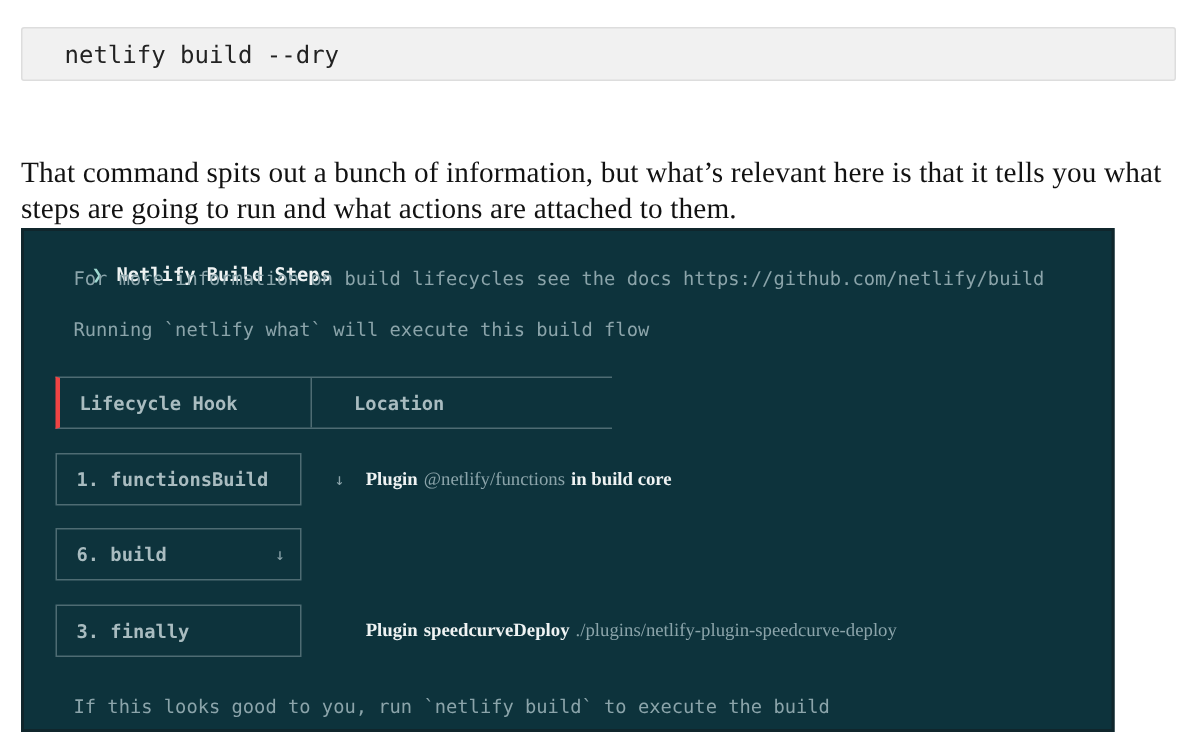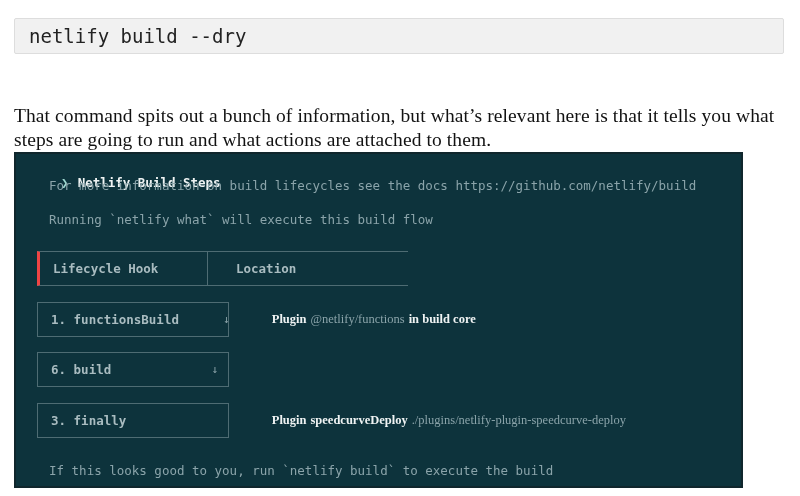--- a/index.html
+++ b/index.html
@@ -7,21 +7,21 @@
        font-family:"Liberation Serif", serif;}
 
   
   .code-block{
     position:absolute;left:14px;top:18px;width:770px;height:36px;
     background:#f1f1f1;border:1px solid #dddddd;border-radius:2px;
     display:flex;align-items:center;box-sizing:border-box;
   }
   .code-block code{
     font-family:"DejaVu Sans Mono", monospace;
-    font-size:19px;color:#222222;padding-left:14px;white-space:pre;
+    font-size:16px;color:#222222;padding-left:28px;white-space:pre;
   }
 
   
   .para{
     position:absolute;left:14px;top:84px;width:776px;
     font-size:19.5px;line-height:24px;color:#121212;
     letter-spacing:0.1px;
   }
 
   
@@ -52,21 +52,21 @@
   .thcell.hook{width:168px;align-self:stretch;display:flex;align-items:center;
     border-right:1px solid #4e6c73;box-sizing:border-box;padding-left:13px;}
   .thcell.loc{padding-left:28px;}
 
   
   .trow{position:absolute;left:21px;height:35px;display:flex;align-items:center;}
   .trow.r1{top:148px;}
   .trow.r2{top:198px;}
   .trow.r3{top:249px;}
   .hookbox{
-    width:192px;height:35px;border:1px solid #4e6c73;box-sizing:border-box;
+    width:164px;height:35px;border:1px solid #4e6c73;box-sizing:border-box;
     display:flex;align-items:center;justify-content:space-between;
     padding:0 10px 0 13px;
     gap:44px;
   }
   .hooklabel{color:#a9bcc0;font-weight:bold;white-space:pre;}
   .arrow{color:#8ba4aa;font-size:11px;}
   .locline{padding-left:24px;white-space:pre;font-family:Liberation Serif, serif;}
   .locline span{margin-right:4px;}
 </style>
 </head>

